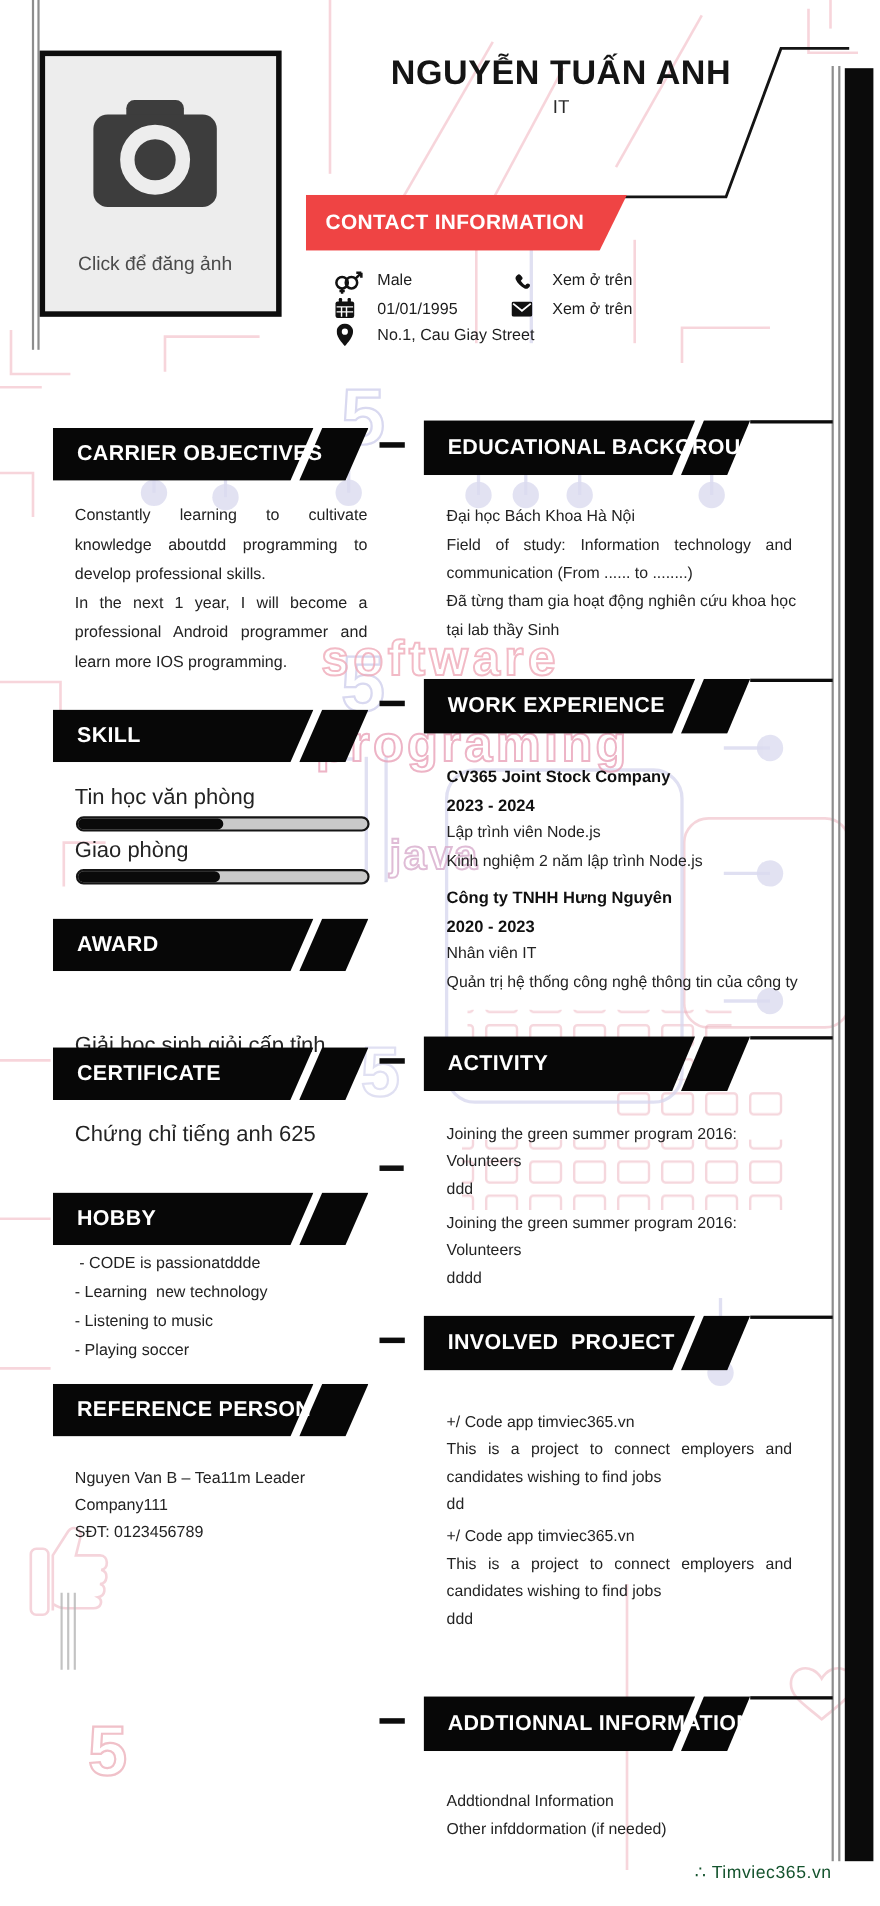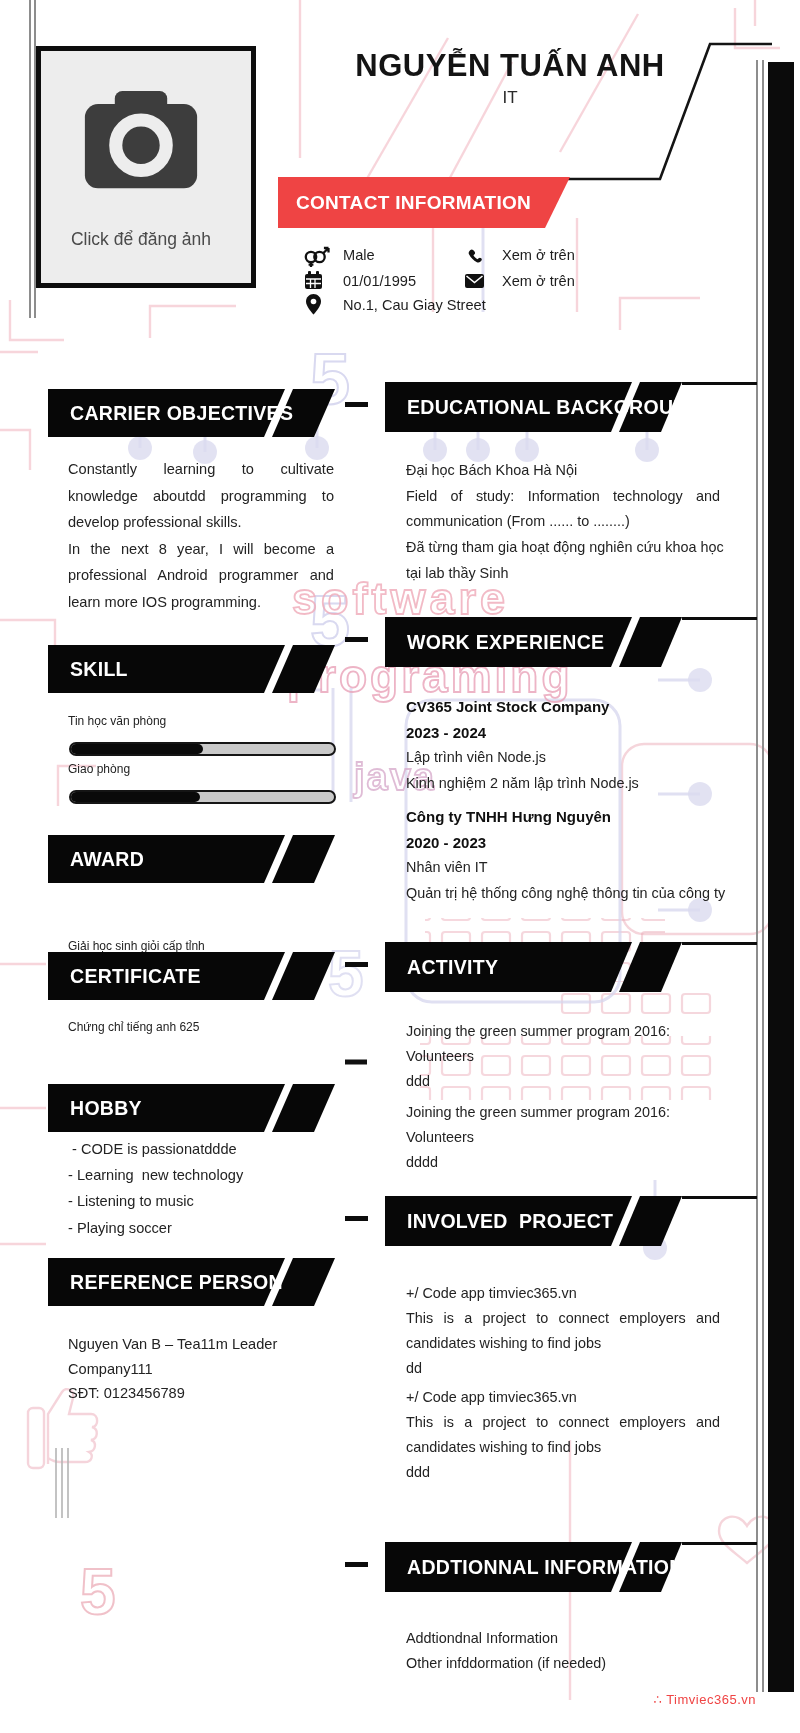--- a/index.html
+++ b/index.html
@@ -32,30 +32,30 @@
   .contact-banner{position:absolute;left:278px;top:177px;width:292px;height:51px;background:#ef4444;
     clip-path:polygon(0 0,100% 0,calc(100% - 25px) 100%,0 100%);z-index:2;}
   .contact-banner .b-label{left:18px;font-size:19px;}
   
   .block{position:absolute;z-index:2;}
   .lcol{font-size:14.6px;color:#232323;width:266px;}
   .rcol{font-size:14.4px;color:#232323;width:314px;}
   .ln{white-space:pre;}
   .ln.s{white-space:normal;text-align:justify;text-align-last:justify;}
   .ln.b{font-weight:700;color:#101010;font-size:15px;}
-  .tline{position:absolute;z-index:2;font-size:12px;white-space:pre;color:#232323;}
+  .tline{position:absolute;z-index:2;font-size:20px;white-space:pre;color:#232323;}
   
   .skillbar{position:absolute;z-index:2;height:10px;border:2px solid #151515;border-radius:7px;background:#c9c9c9;}
   .skillfill{height:100%;background:#0a0a0a;border-radius:7px;}
   
   .c-icon{position:absolute;z-index:2;}
   .c-val{position:absolute;z-index:2;font-size:14.6px;white-space:pre;color:#1d1d1d;}
   
   .watermark{position:absolute;left:460px;top:1692px;width:296px;text-align:right;
-    font-size:13px;letter-spacing:.5px;color:#ef4444;z-index:2;}
+    font-size:16px;letter-spacing:.5px;color:#14532d;z-index:2;}
 </style>
 </head>
 <body>
 
 <div id="cv-page">
 
   <svg class="decor" width="800" height="1733" viewBox="0 0 800 1733">
     <defs>
       <pattern id="chip" width="40" height="31" patternUnits="userSpaceOnUse">
         <rect x="2" y="2" width="28" height="19" rx="3" fill="none" stroke="#e9a2b0" stroke-width="2.2"></rect>
@@ -196,21 +196,21 @@
 
   <div class="banner" style="left:48px;top:389px;width:287px;height:48px;">
     <div class="b-main"></div>
     <div class="b-wedge"></div>
     <span class="b-label">CARRIER OBJECTIVES</span>
   </div>
   <div class="block lcol" style="left:68px;top:456px;line-height:26.5px;">
     <div class="ln s">Constantly learning to cultivate</div>
     <div class="ln s">knowledge aboutdd programming to</div>
     <div class="ln">develop professional skills.</div>
-    <div class="ln s">In the next 8 year, I will become a</div>
+    <div class="ln s">In the next 1 year, I will become a</div>
     <div class="ln s">professional Android programmer and</div>
     <div class="ln">learn more IOS programming.</div>
   </div>
 
   <div class="banner" style="left:48px;top:645px;width:287px;height:48px;">
     <div class="b-main"></div>
     <div class="b-wedge"></div>
     <span class="b-label">SKILL</span>
   </div>
   <div class="tline" style="left:68px;top:714px;">Tin học văn phòng</div>

